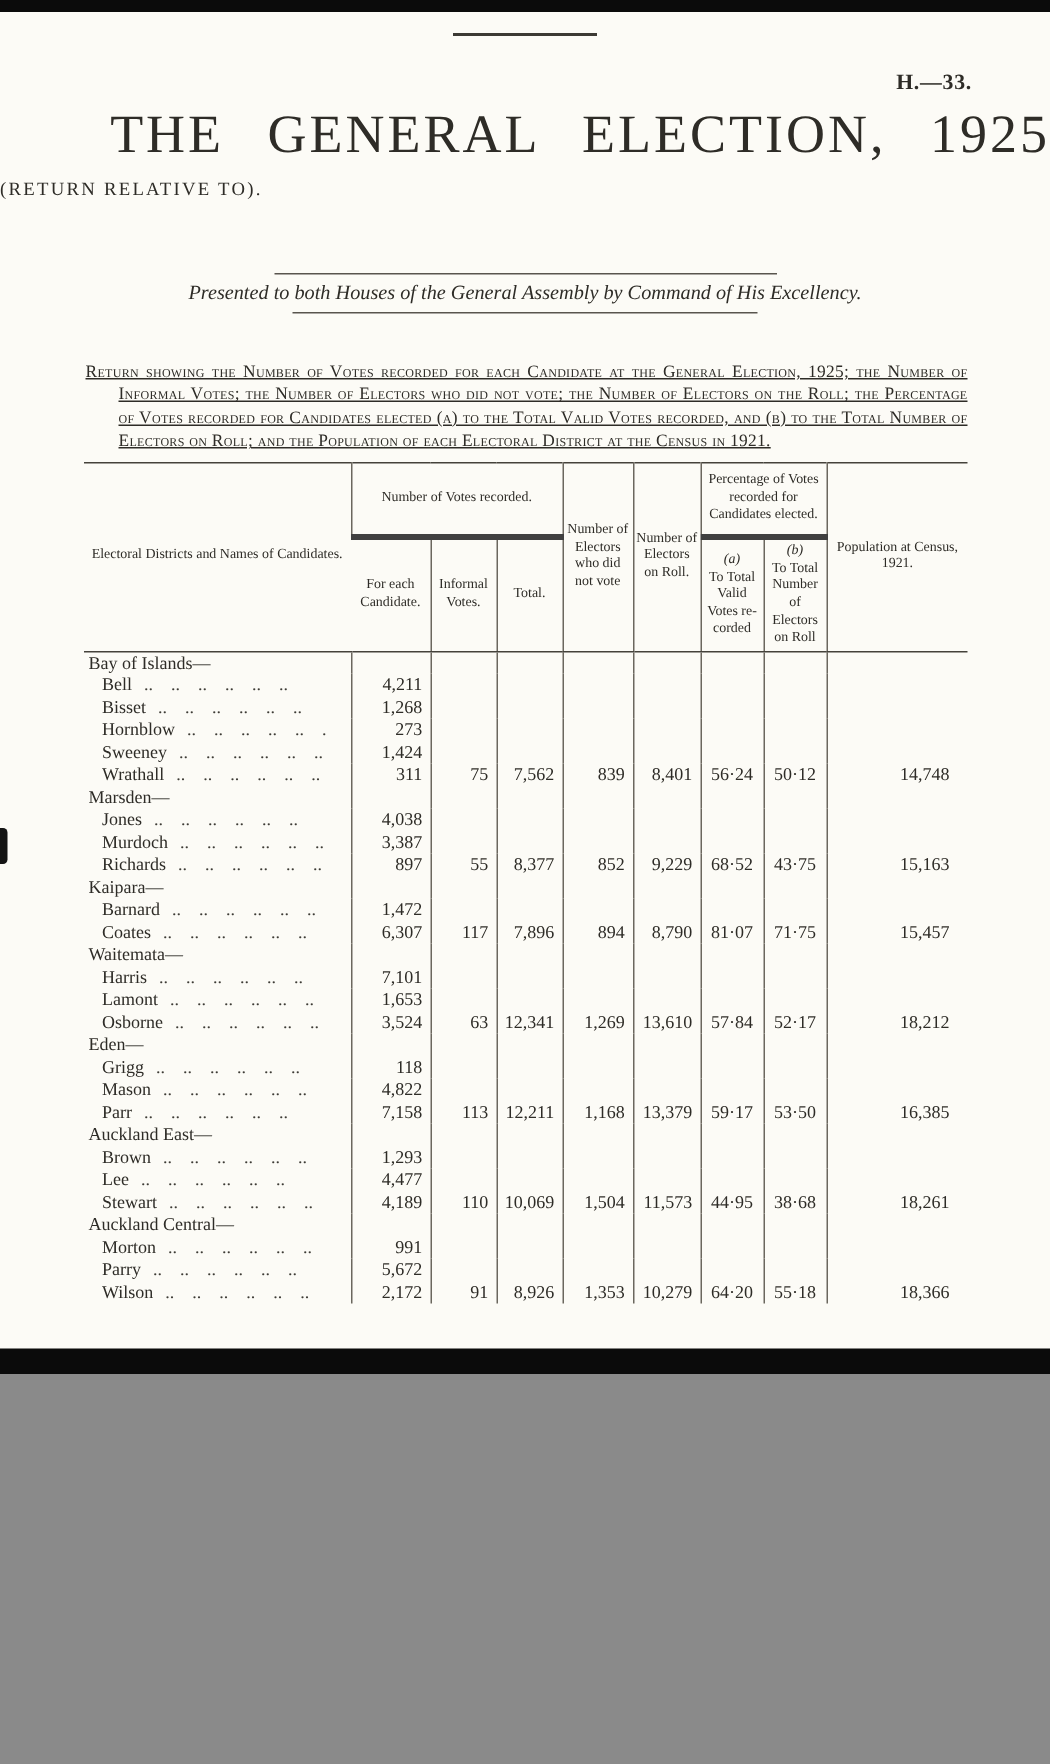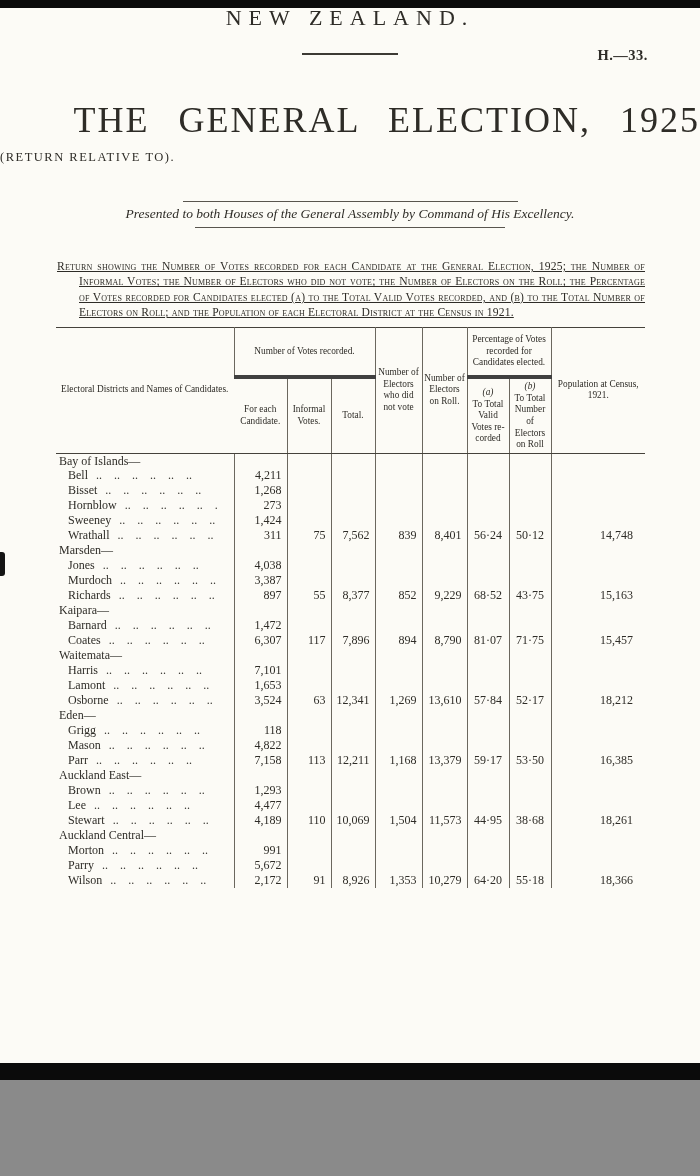--- a/index.html
+++ b/index.html
@@ -1,39 +1,39 @@
 <!DOCTYPE html>
 <html><head>
 <meta charset="utf-8">
 <style>
   * { box-sizing: border-box; margin: 0; padding: 0; }
   html,body { background:#8a8a8a; }
   .page {
     position: relative;
-    width: 700px; height: 1080px;
+    width: 700px; height: 916px;
     margin: 0 auto;
     background: #fcfbf6;
     color: #2e2c27;
     font-family: "Liberation Serif", "DejaVu Serif", serif;
     overflow: hidden;
   }
   .scan-top    { position:absolute; top:0; left:0; width:100%; height:8px; background:#0b0b0b; }
   .scan-bottom { position:absolute; bottom:0; left:0; width:100%; height:17px; background:#0b0b0b; }
   .scan-left   { position:absolute; top:552px; left:0; width:5px; height:24px; background:#141414; border-radius:0 3px 3px 0; }
 
   .doc-ref { position:absolute; top:47px; right:52px; font-size:14.5px; font-weight:bold; letter-spacing:.5px; }
 
   .year    { padding-top:160px; text-align:center; font-size:15px; letter-spacing:2px; }
   .country { text-align:center; font-size:22px; letter-spacing:7px; margin-top:5px; }
   .rule-short { width:96px; border-top:2px solid #3c3a34; margin:22px auto 0; }
 
   .main-title { text-align:right; font-size:36px; font-weight:normal; letter-spacing:2px; word-spacing:18px; margin-top:44px; white-space:nowrap; }
   .subtitle   { text-align:left; font-size:12.5px; letter-spacing:1.5px; margin-top:9px; }
 
-  .presented-wrap { margin-top:36px; }
+  .presented-wrap { margin-top:48px; }
   .rule-a { width:335px; border-top:1px solid #59554e; margin:0 auto; }
   .presented { text-align:center; font-style:italic; font-size:13.5px; padding:4px 0 5px; }
   .rule-b { width:310px; border-top:1px solid #59554e; margin:0 auto; }
 
   .return-para {
     margin:31px 0 0 57px; width:588px;
     font-size:11.6px; line-height:15.4px;
     text-align:justify; font-variant:small-caps; letter-spacing:.2px;
     padding-left:22px; text-indent:-22px;text-decoration:underline;
   }
@@ -59,21 +59,20 @@
 </style>
 </head>
 <body>
 
 <div class="page">
   <div class="scan-top"></div>
   <div class="scan-left"></div>
 
   <div class="doc-ref">H.—33.</div>
 
-  <div class="country">NEW ZEALAND.</div>
   <div class="rule-short"></div>
 
   <h1 class="main-title">THE GENERAL ELECTION, 1925</h1>
   <div class="subtitle">(RETURN RELATIVE TO).</div>
 
   <div class="presented-wrap">
     <div class="rule-a"></div>
     <div class="presented">Presented to both Houses of the General Assembly by Command of His Excellency.</div>
     <div class="rule-b"></div>
   </div>

